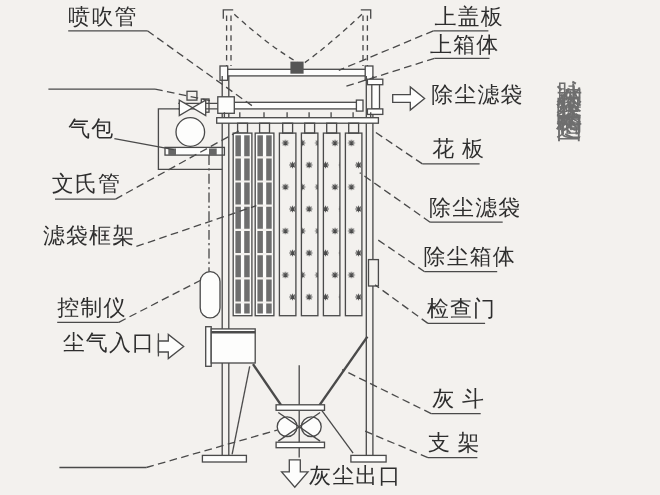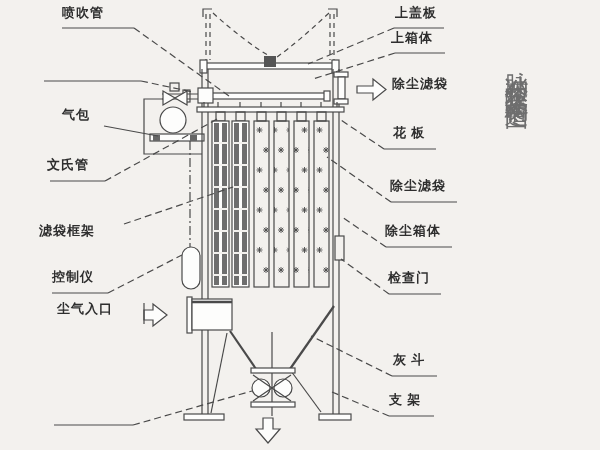--- a/index.html
+++ b/index.html
@@ -6,22 +6,22 @@
   .stage{
     position:relative;
     width:600px;height:450px;
     background:#f3f1ee;
     overflow:hidden;
     font-family:"Liberation Serif","DejaVu Serif",serif;
   }
   .stage svg{position:absolute;left:0;top:0;}
   .lbl{
     position:absolute;
-    font-size:13px;
-    font-weight:bold;
+    font-size:20px;
+    font-weight:normal;
     color:#2e2e2e;
     letter-spacing:1px;
     white-space:nowrap;
     line-height:1;
   }
   .vtitle{
     position:absolute;
     left:503px;top:52px;
     writing-mode:vertical-rl;
     text-orientation:upright;
@@ -196,29 +196,30 @@
       <path d="M392 376h45"></path>
         <path d="M392 376L311 336" stroke-dasharray="7 4"></path>
       <path d="M389 416h45"></path>
         <path d="M389 416L332 392" stroke-dasharray="7 4"></path>
     </g>
   </svg>
 
   <div class="lbl" style="left:62px;top:6px">喷吹管</div>
   <div class="lbl" style="left:62px;top:108px">气包</div>
   <div class="lbl" style="left:47px;top:158px">文氏管</div>
-  <div class="lbl" style="left:39px;top:224px">滤袋框架</div>
+  <div class="lbl" style="left:39px;top:205px">滤袋框架</div>
   <div class="lbl" style="left:52px;top:270px">控制仪</div>
   <div class="lbl" style="left:57px;top:302px">尘气入口</div>
 
   <div class="lbl" style="left:395px;top:6px">上盖板</div>
   <div class="lbl" style="left:391px;top:31px">上箱体</div>
   <div class="lbl" style="left:392px;top:77px">除尘滤袋</div>
   <div class="lbl" style="left:393px;top:126px">花 板</div>
   <div class="lbl" style="left:390px;top:179px">除尘滤袋</div>
   <div class="lbl" style="left:385px;top:224px">除尘箱体</div>
   <div class="lbl" style="left:388px;top:271px">检查门</div>
   <div class="lbl" style="left:393px;top:353px">灰 斗</div>
   <div class="lbl" style="left:389px;top:393px">支 架</div>
+  <div class="lbl" style="left:281px;top:423px">灰尘出口</div>
 
   <div class="vtitle">脉冲布袋除尘器构造图</div>
 
 </div>
 
 </body></html>

